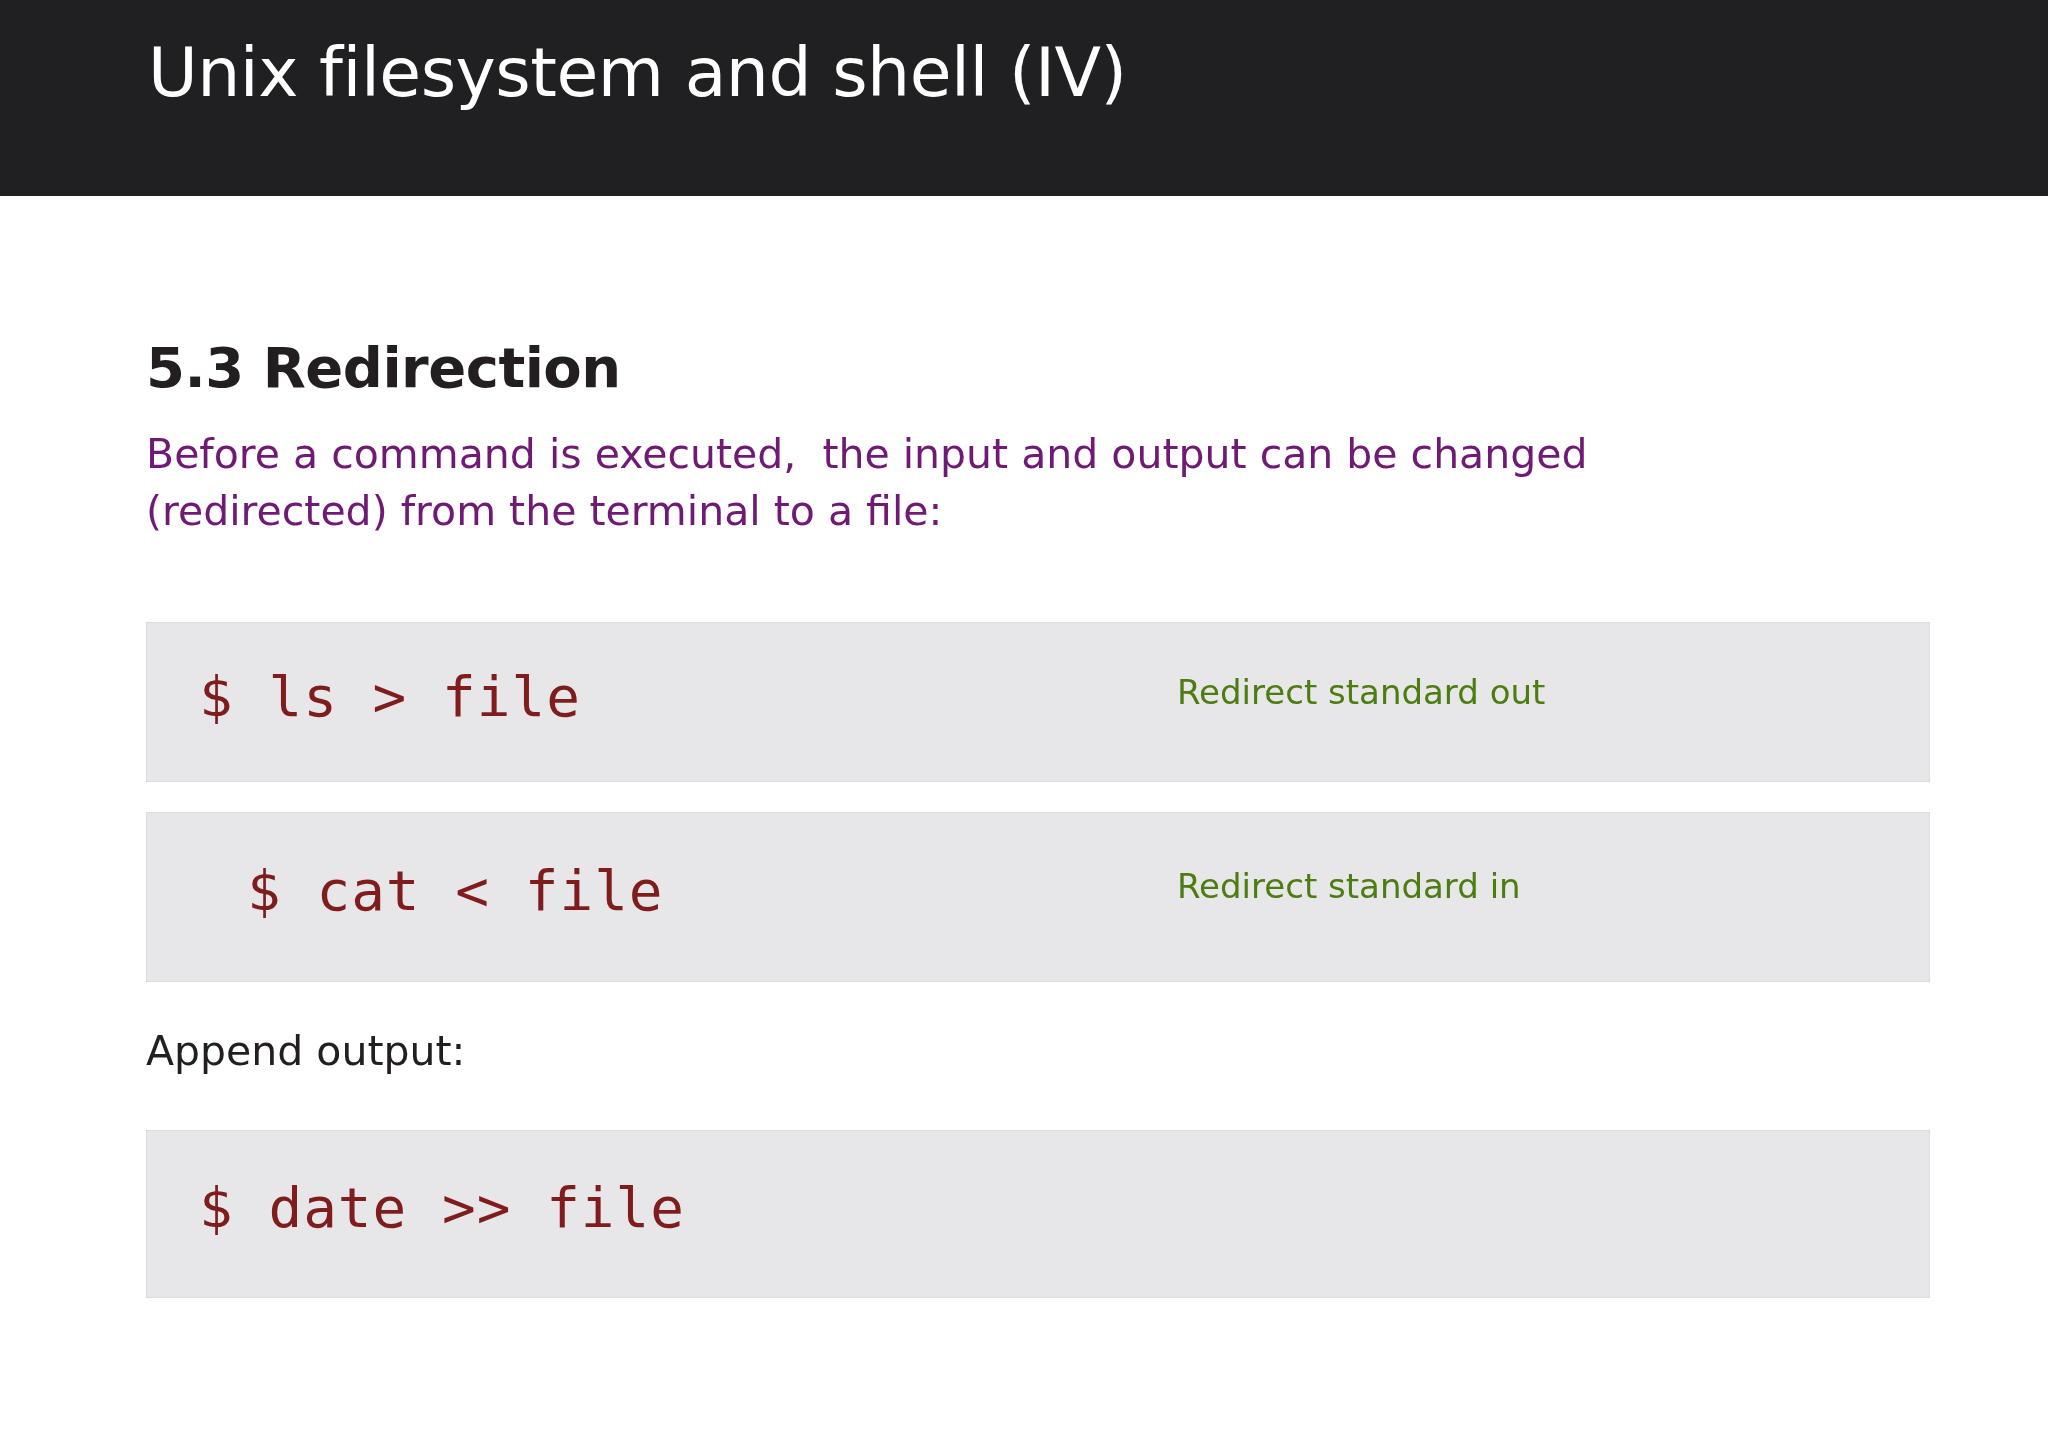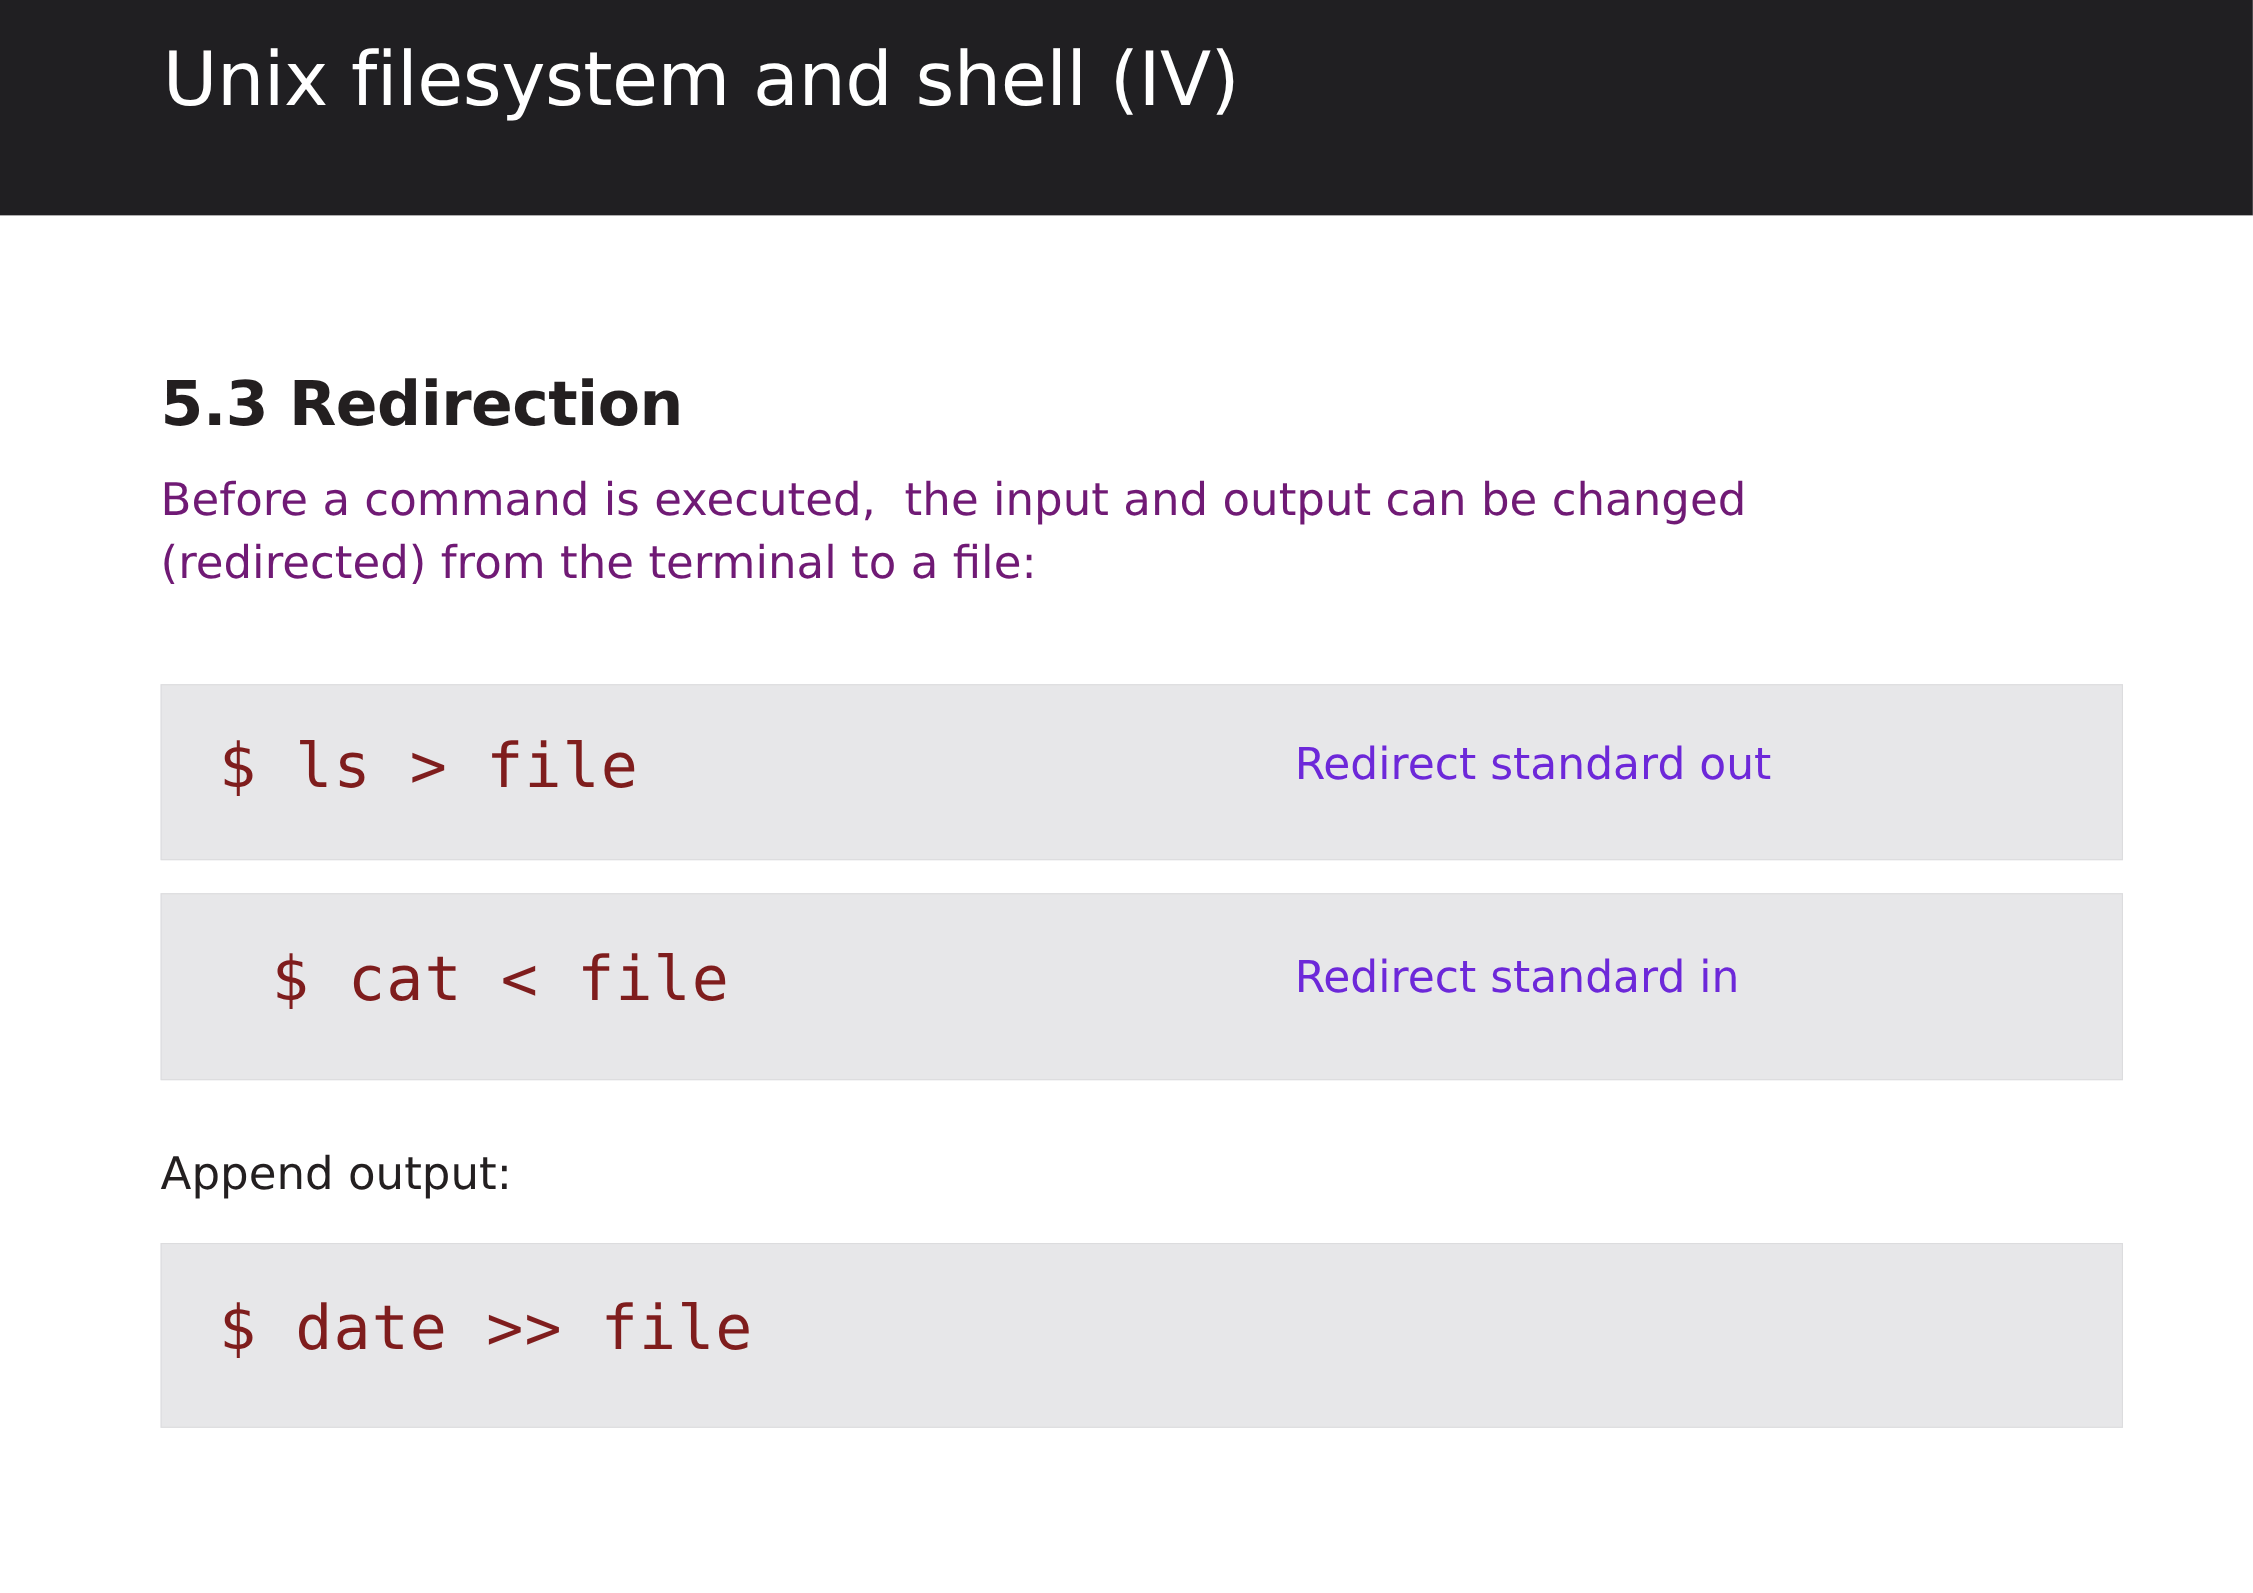--- a/index.html
+++ b/index.html
@@ -82,21 +82,20 @@
 
   .append-label {
     position: absolute;
     left: 146px;
     top: 831px;
     color: #231f20;
     font-family: "DejaVu Sans", sans-serif;
     font-size: 41px;
     font-weight: 400;
     white-space: nowrap;
-    margin-top: 16px;
   }
 
   
   .code-block {
     position: absolute;
     left: 146px;
     width: 1784px;
     background: #e7e7e9;
     border: 1px solid #dcdcde;
     box-sizing: border-box;
@@ -106,23 +105,23 @@
     left: 52px;
     color: #7f1d1d;
     font-family: "DejaVu Sans Mono", monospace;
     font-size: 56px;
     font-weight: 400;
     letter-spacing: 1px;
     white-space: pre;
   }
   .code-block .code-note {
     position: absolute;
-    color: #6d28d9;
+    color: #4d7c0f;
     font-family: "DejaVu Sans", sans-serif;
-    font-size: 40px;
+    font-size: 34px;
     font-weight: 400;
     white-space: nowrap;
   }
 
   #block-1 { top: 426px; height: 160px; }
   #block-1 .code-text { top: 41px; }
   #block-1 .code-note { left: 1030px; top: 49px; }
 
   #block-2 { top: 616px; height: 170px; }
   #block-2 .code-text { top: 45px; margin-left: 48px; }

